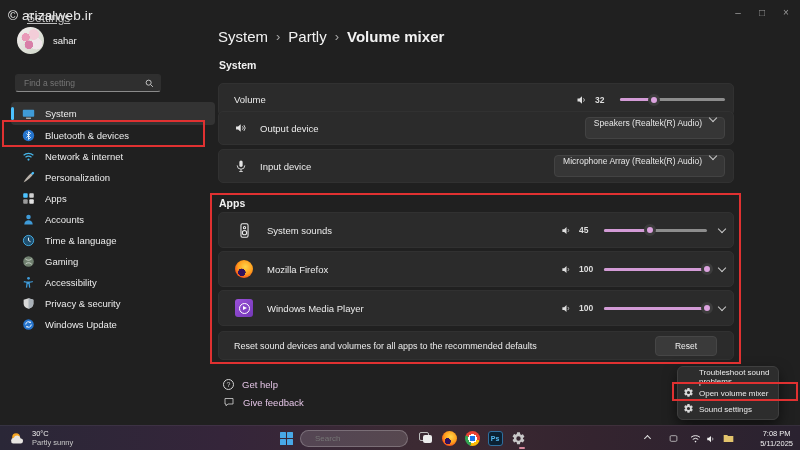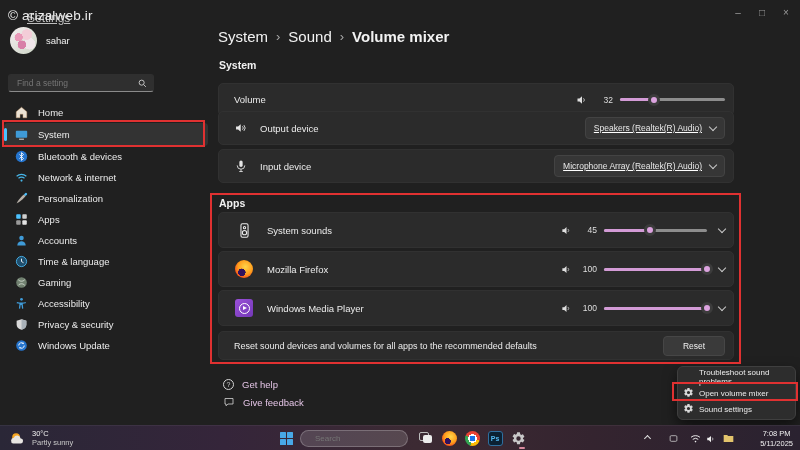--- a/index.html
+++ b/index.html
@@ -7,21 +7,21 @@
   .screen{position:relative;width:800px;height:450px;background:#202020;overflow:hidden;
     font-family:"Liberation Sans",sans-serif;color:#fff;}
 
   
   .behind-title{position:absolute;left:27px;top:11px;font-size:12px;color:#bdbdbd;z-index:1;text-decoration:underline;}
   .watermark{position:absolute;left:8px;top:8px;font-size:13.5px;color:#ededed;z-index:2;letter-spacing:.2px;}
   .win-controls{position:absolute;right:2px;top:5px;display:flex;z-index:3;}
   .win-controls span{width:24px;text-align:center;font-size:10px;color:#9a9a9a;line-height:16px;}
 
   
-  .sidebar{position:absolute;left:0;top:0;width:212px;height:425px;}
+  .sidebar{position:absolute;left:7px;top:0;width:212px;height:425px;}
   .profile{position:absolute;left:10px;top:27px;display:flex;align-items:center;}
   .avatar{width:27px;height:27px;border-radius:50%;
     background:
       radial-gradient(circle at 32% 38%,#e999b8 0 16%,transparent 17%),
       radial-gradient(circle at 62% 28%,#f3cdd8 0 20%,transparent 21%),
       radial-gradient(circle at 44% 66%,#d87fa8 0 18%,transparent 19%),
       radial-gradient(circle at 72% 62%,#f0e6ea 0 22%,transparent 23%),
       linear-gradient(135deg,#f5eef0,#cdd6c6);}
   .profile-name{margin-left:9px;font-size:9.5px;color:#f0f0f0;}
   .searchbox{position:absolute;left:8px;top:74px;width:146px;height:18px;background:#2f2f2f;
@@ -39,47 +39,47 @@
   
   .main{position:absolute;left:218px;top:0;width:516px;height:425px;}
   .breadcrumb{position:absolute;left:0;top:28px;font-size:15px;color:#f2f2f2;display:flex;align-items:center;}
   .breadcrumb .sep{color:#a8a8a8;font-size:13px;margin:0 8px;}
   .breadcrumb .last{font-weight:bold;}
   .sec-label{position:absolute;left:1px;font-size:10.5px;font-weight:bold;color:#f2f2f2;}
   .card{position:absolute;left:0;width:516px;background:#2b2b2b;border:1px solid #313131;
     border-radius:5px;display:flex;align-items:center;padding:0 8px 0 15px;}
   .card .row-label{font-size:9.5px;color:#ececec;}
   .right-cluster{margin-left:auto;display:flex;align-items:center;}
-  .vol-num{font-size:8.5px;color:#dfdfdf;width:18px;text-align:right;margin:0 7px 0 7px;}
+  .vol-num{font-size:8.5px;color:#dfdfdf;width:18px;margin:0 7px 0 7px;font-weight:bold;}
   .slider{position:relative;height:3px;border-radius:2px;background:#8d8d8d;}
   .slider-fill{position:absolute;left:0;top:0;height:3px;border-radius:2px;background:#d39bd6;}
   .slider-thumb{position:absolute;top:50%;transform:translate(-50%,-50%);width:12px;height:12px;
     border-radius:50%;background:#dca3df;border:3px solid #3c3c3c;}
-  .combo{display:flex;align-items:center;background:#363636;border:1px solid #434343;border-radius:4px;
-    height:22px;padding:0 8px;margin-left:auto;text-decoration:underline;}
+  .combo{display:flex;background:#363636;border:1px solid #434343;border-radius:4px;
+    height:22px;padding:0 8px;margin-left:auto;}
   .combo .combo-val{font-size:8.5px;color:#e8e8e8;margin-right:8px;}
   .chev{width:6px;height:6px;border-right:1.2px solid #c9c9c9;border-bottom:1.2px solid #c9c9c9;
     transform:rotate(45deg);margin-top:-3px;}
   .appbox{width:20px;height:20px;border-radius:3px;display:flex;align-items:center;justify-content:center;margin-right:13px;}
   .ff-circle{width:18px;height:18px;border-radius:50%;
     background:radial-gradient(circle at 38% 68%,#30125e 0 22%,transparent 23%),
     radial-gradient(circle at 58% 38%,#ffd54a,#ff9d1c 48%,#f4511e 74%,#c2185b 100%);}
   .wmp-box{width:18px;height:18px;border-radius:3px;background:linear-gradient(135deg,#9a50d8,#7438b8);
     display:flex;align-items:center;justify-content:center;}
   .wmp-ring{width:11px;height:11px;border-radius:50%;border:1.2px solid #fff;display:flex;align-items:center;justify-content:center;}
   .wmp-tri{width:0;height:0;border-left:4px solid #fff;border-top:2.6px solid transparent;border-bottom:2.6px solid transparent;margin-left:1px;}
-  .reset-btn{margin-left:auto;width:62px;height:20px;background:#3a3a3a;border:1px solid #464646;
+  .reset-btn{margin-left:auto;margin-right:8px;width:62px;height:20px;background:#3a3a3a;border:1px solid #464646;
     border-radius:4px;font-size:8.5px;color:#f0f0f0;display:flex;align-items:center;justify-content:center;}
   .footer-link{position:absolute;left:5px;display:flex;align-items:center;}
   .footer-link .flabel{font-size:9.5px;color:#e2c3e4;margin-left:8px;}
   .qmark{width:11px;height:11px;border-radius:50%;border:1px solid #d5d5d5;color:#d5d5d5;
     font-size:7px;display:flex;align-items:center;justify-content:center;}
 
   
-  .ctx-menu{position:absolute;left:677px;top:366px;width:119px;background:#2d2d2d;border:1px solid #3f3f3f;
+  .ctx-menu{position:absolute;left:677px;top:366px;width:102px;background:#2d2d2d;border:1px solid #3f3f3f;
     border-radius:6px;box-shadow:0 6px 14px rgba(0,0,0,.55);padding:2px 0;z-index:5;}
   .ctx-item{position:relative;height:16px;display:flex;align-items:center;padding-left:21px;font-size:8px;color:#ececec;}
   .ctx-item .gicon{position:absolute;left:5px;top:2px;}
 
   
   .redbox{position:absolute;border:2px solid #e03131;z-index:6;pointer-events:none;}
   .rb-system{left:2px;top:120px;width:203px;height:27px;}
   .rb-apps{left:210px;top:193px;width:531px;height:171px;}
   .rb-menu{left:672px;top:382px;width:126px;height:19px;}
 
@@ -133,28 +133,20 @@
     </div>
     <div class="searchbox">
       <input placeholder="Find a setting" style="">
       <svg width="9" height="9" viewBox="0 0 16 16" fill="none" stroke="#cfcfcf" stroke-width="1.6">
           <circle cx="6.5" cy="6.5" r="4.5"></circle>
           <path d="M10 10l4 4"></path>
         </svg>
     </div>
 
     <nav class="nav">
-      <div class="nav-item">
-        <span class="nicon">
-            <svg width="13" height="13" viewBox="0 0 16 16">
-              <path d="M8 1.5 14.5 7v7.5H9.8V10H6.2v4.5H1.5V7Z" fill="#ece2d4" stroke="#c99a6a" stroke-width=".5"></path>
-            </svg>
-          </span>
-        <span class="nlabel">Home</span>
-      </div>
       <div class="nav-item selected">
         <span class="nicon">
             <svg width="13" height="13" viewBox="0 0 16 16">
               <rect x="1" y="3.5" width="14" height="8.5" rx="1" fill="#3f9bd8"></rect>
               <path d="M5 13.8h6" stroke="#c9c9c9" stroke-width="1.4"></path>
             </svg>
           </span>
         <span class="nlabel">System</span>
       </div>
       <div class="nav-item">
@@ -252,21 +244,21 @@
           </span>
         <span class="nlabel">Windows Update</span>
       </div>
     </nav>
   </aside>
 
   <main class="main">
     <div class="breadcrumb">
       <span>System</span>
       <span class="sep">›</span>
-      <span>Sound</span>
+      <span>Partly</span>
       <span class="sep">›</span>
       <span class="last">Volume mixer</span>
     </div>
 
     <div class="sec-label" style="top:59px;">System</div>
 
     <div class="card" style="top:83px;height:33px;">
       <span class="row-label">Volume</span>
       <div class="right-cluster">
         <svg width="12" height="12" viewBox="0 0 24 24" fill="#dfdfdf">

